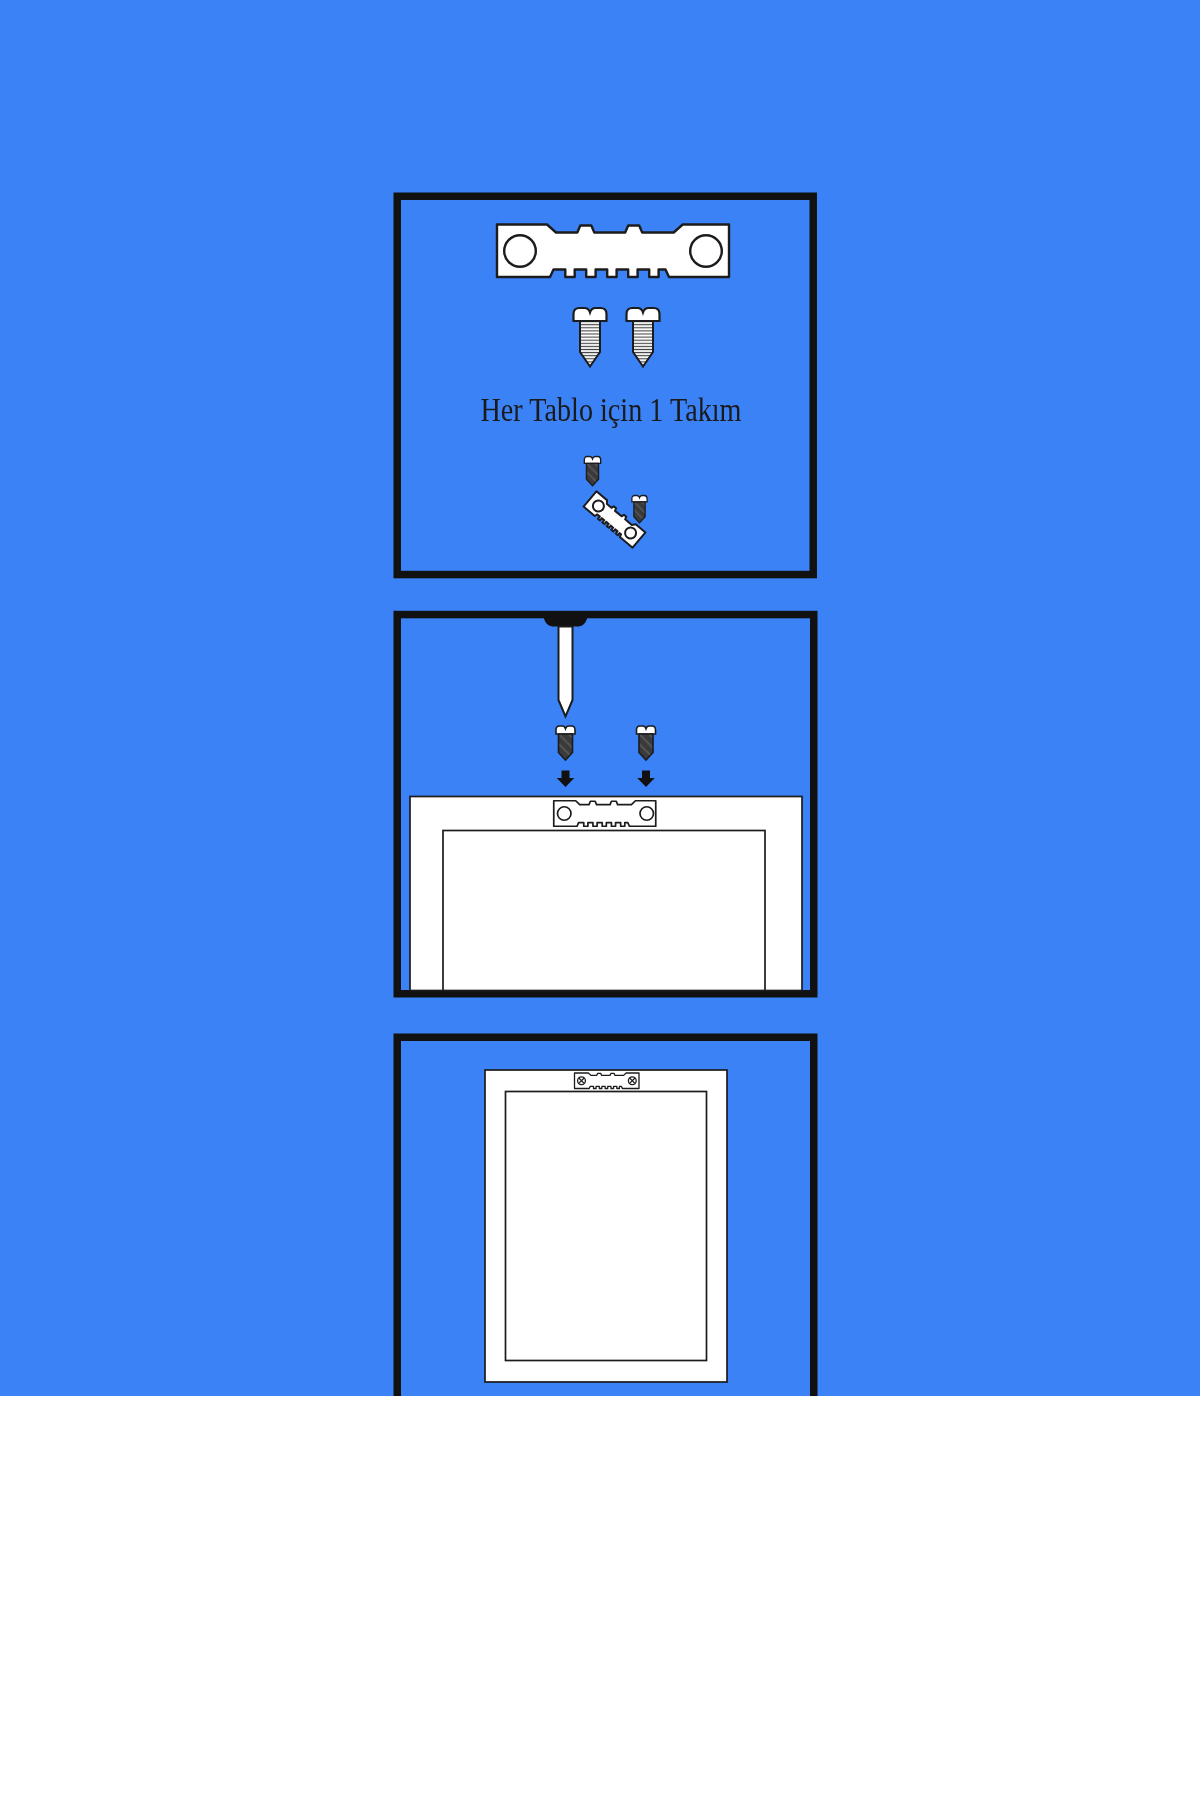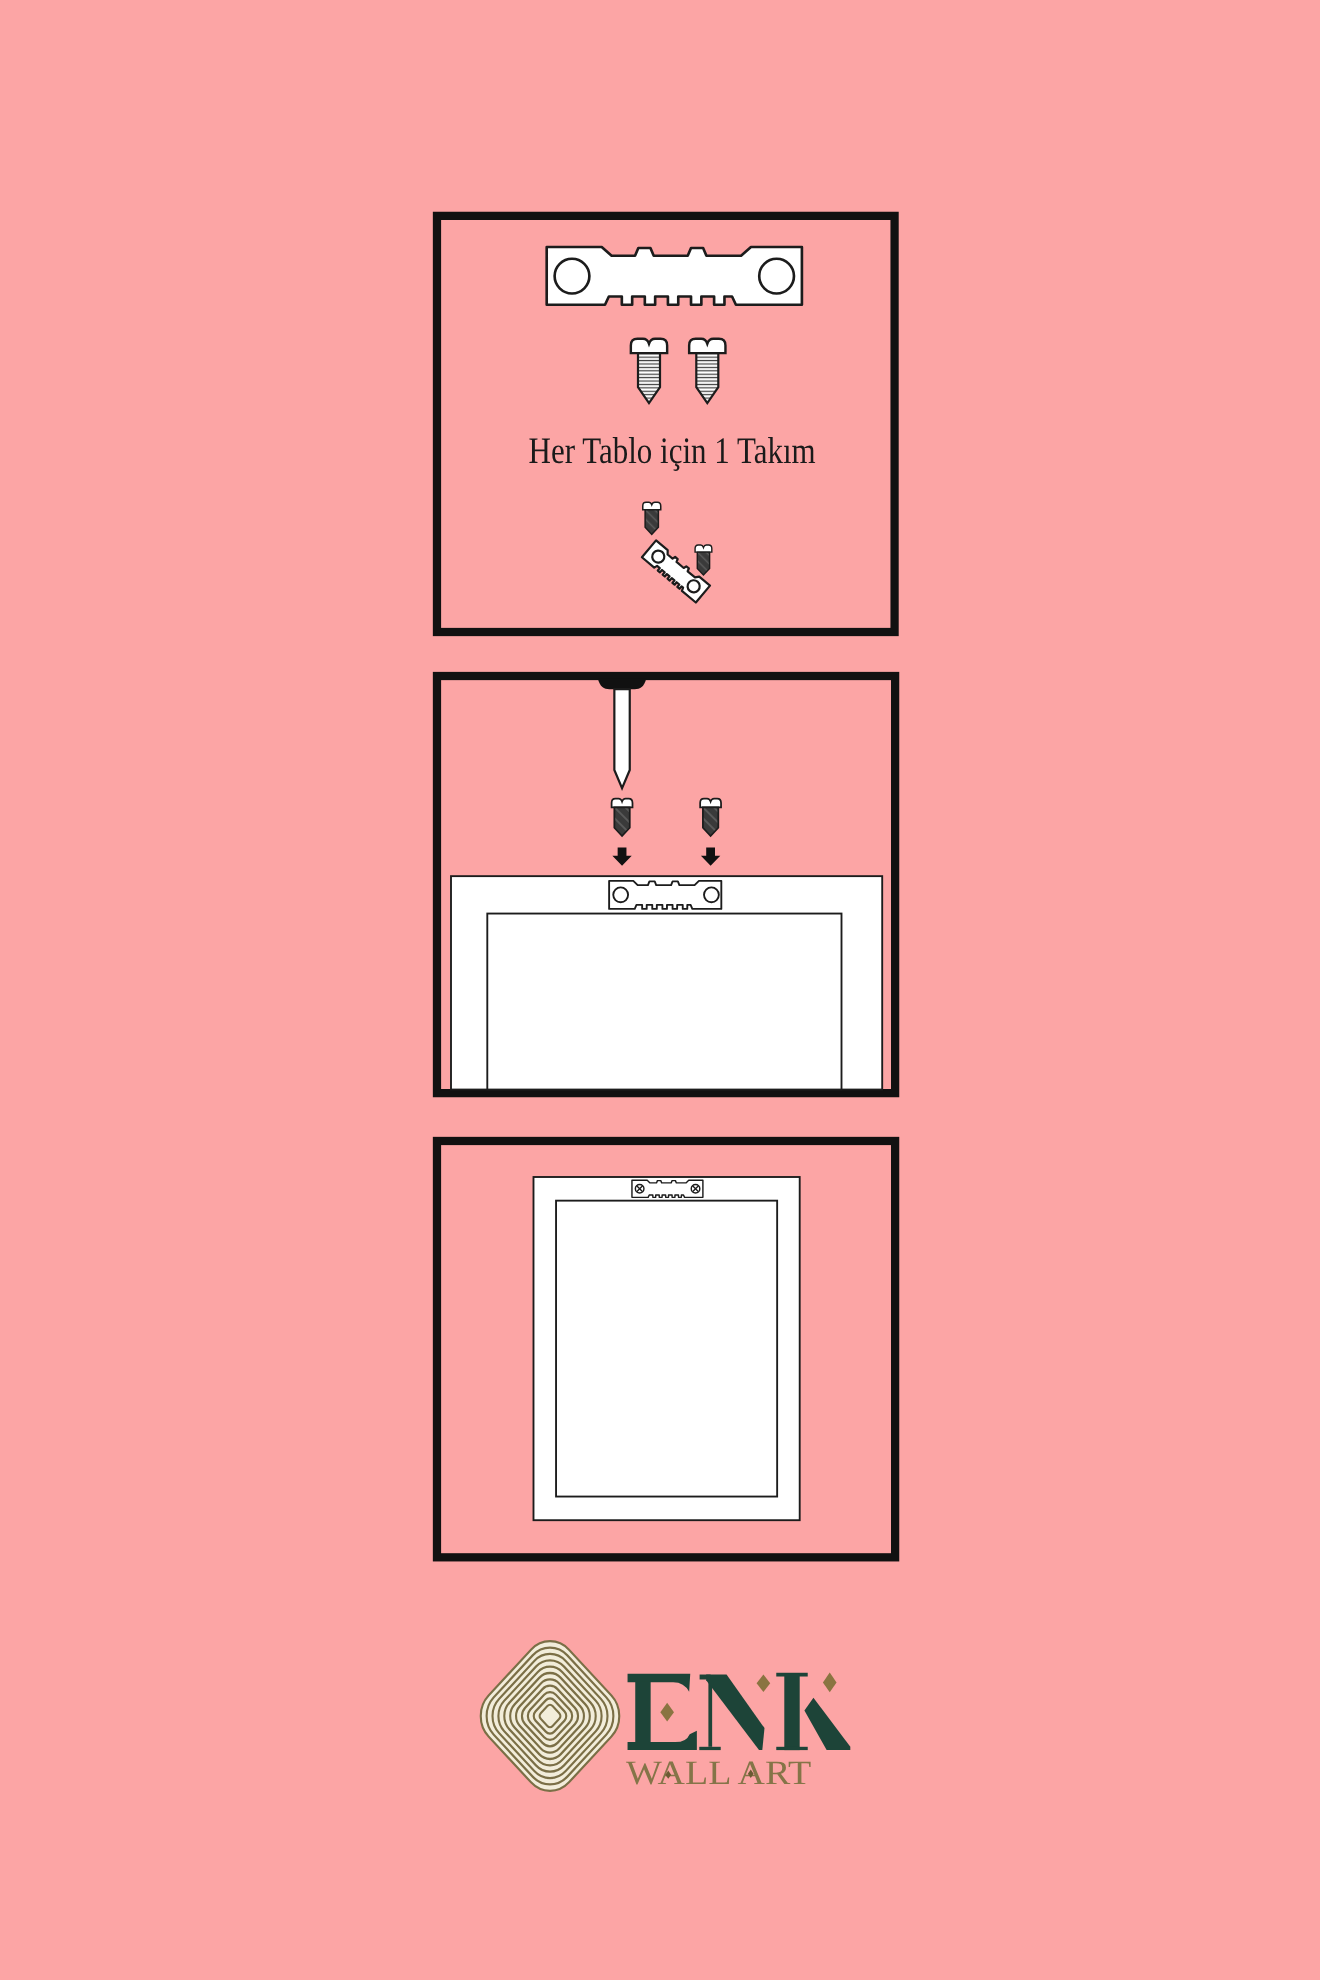--- a/index.html
+++ b/index.html
@@ -1,16 +1,16 @@
 <!DOCTYPE html>
 <html><head>
 <meta charset="utf-8">
 <style>
   html,body { margin:0; padding:0; background:#ffffff; }
-  .page { position:relative; width:1200px; height:1800px; background:#fca5a5;
+  .page { position:relative; width:1200px; height:1396px; background:#3b82f6;
           font-family:"Liberation Sans", sans-serif; overflow:hidden; }
 </style>
 </head>
 <body>
 <div class="page">
 <svg width="1200" height="1800" viewBox="0 0 1200 1800" xmlns="http://www.w3.org/2000/svg">
 <defs>
   <pattern id="thr" width="6" height="3.1" patternUnits="userSpaceOnUse">
     <rect width="6" height="3.1" fill="#ffffff"></rect>
     <path d="M0,1.2 H6" stroke="#3c3c3c" stroke-width="1.1"></path>

